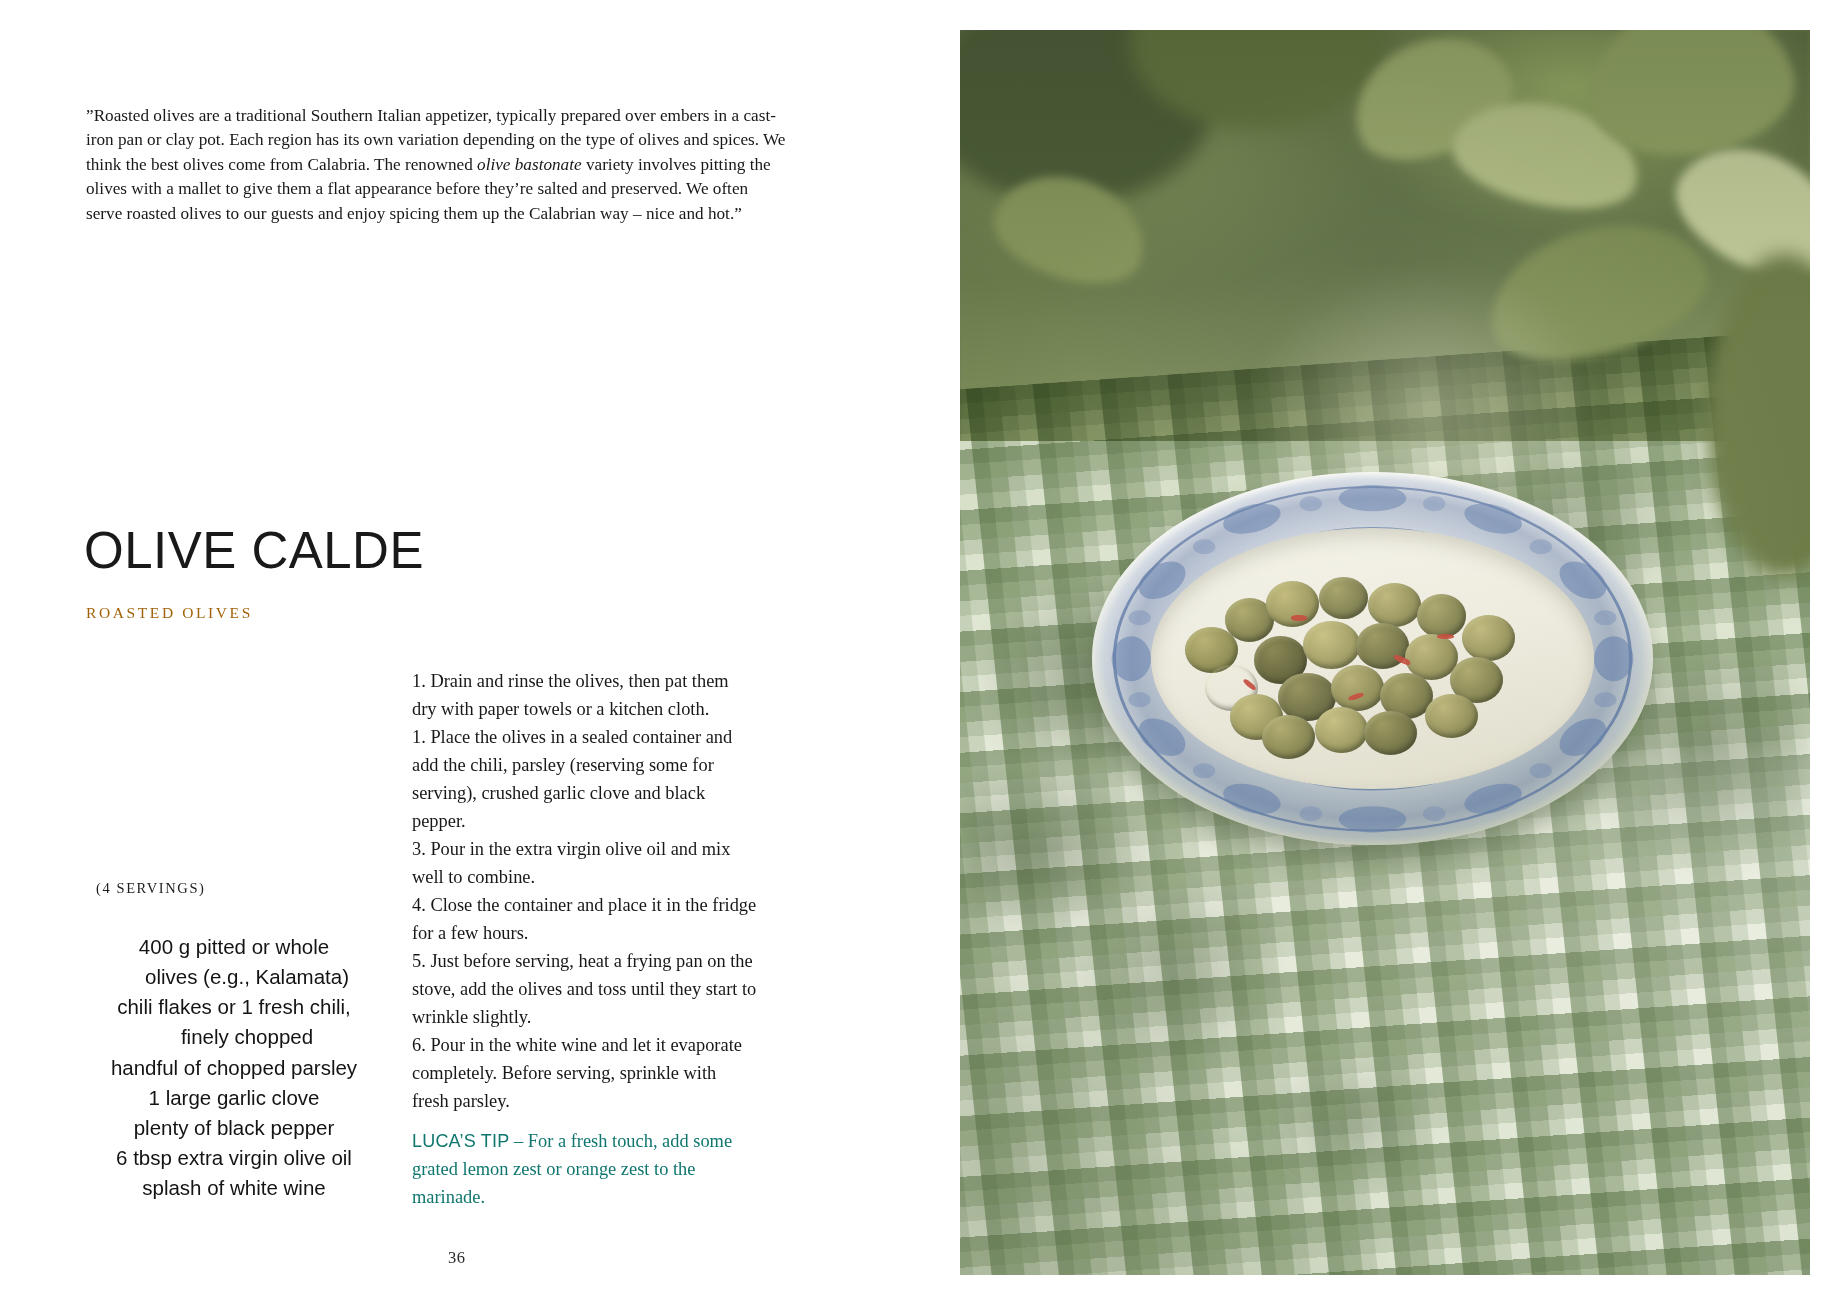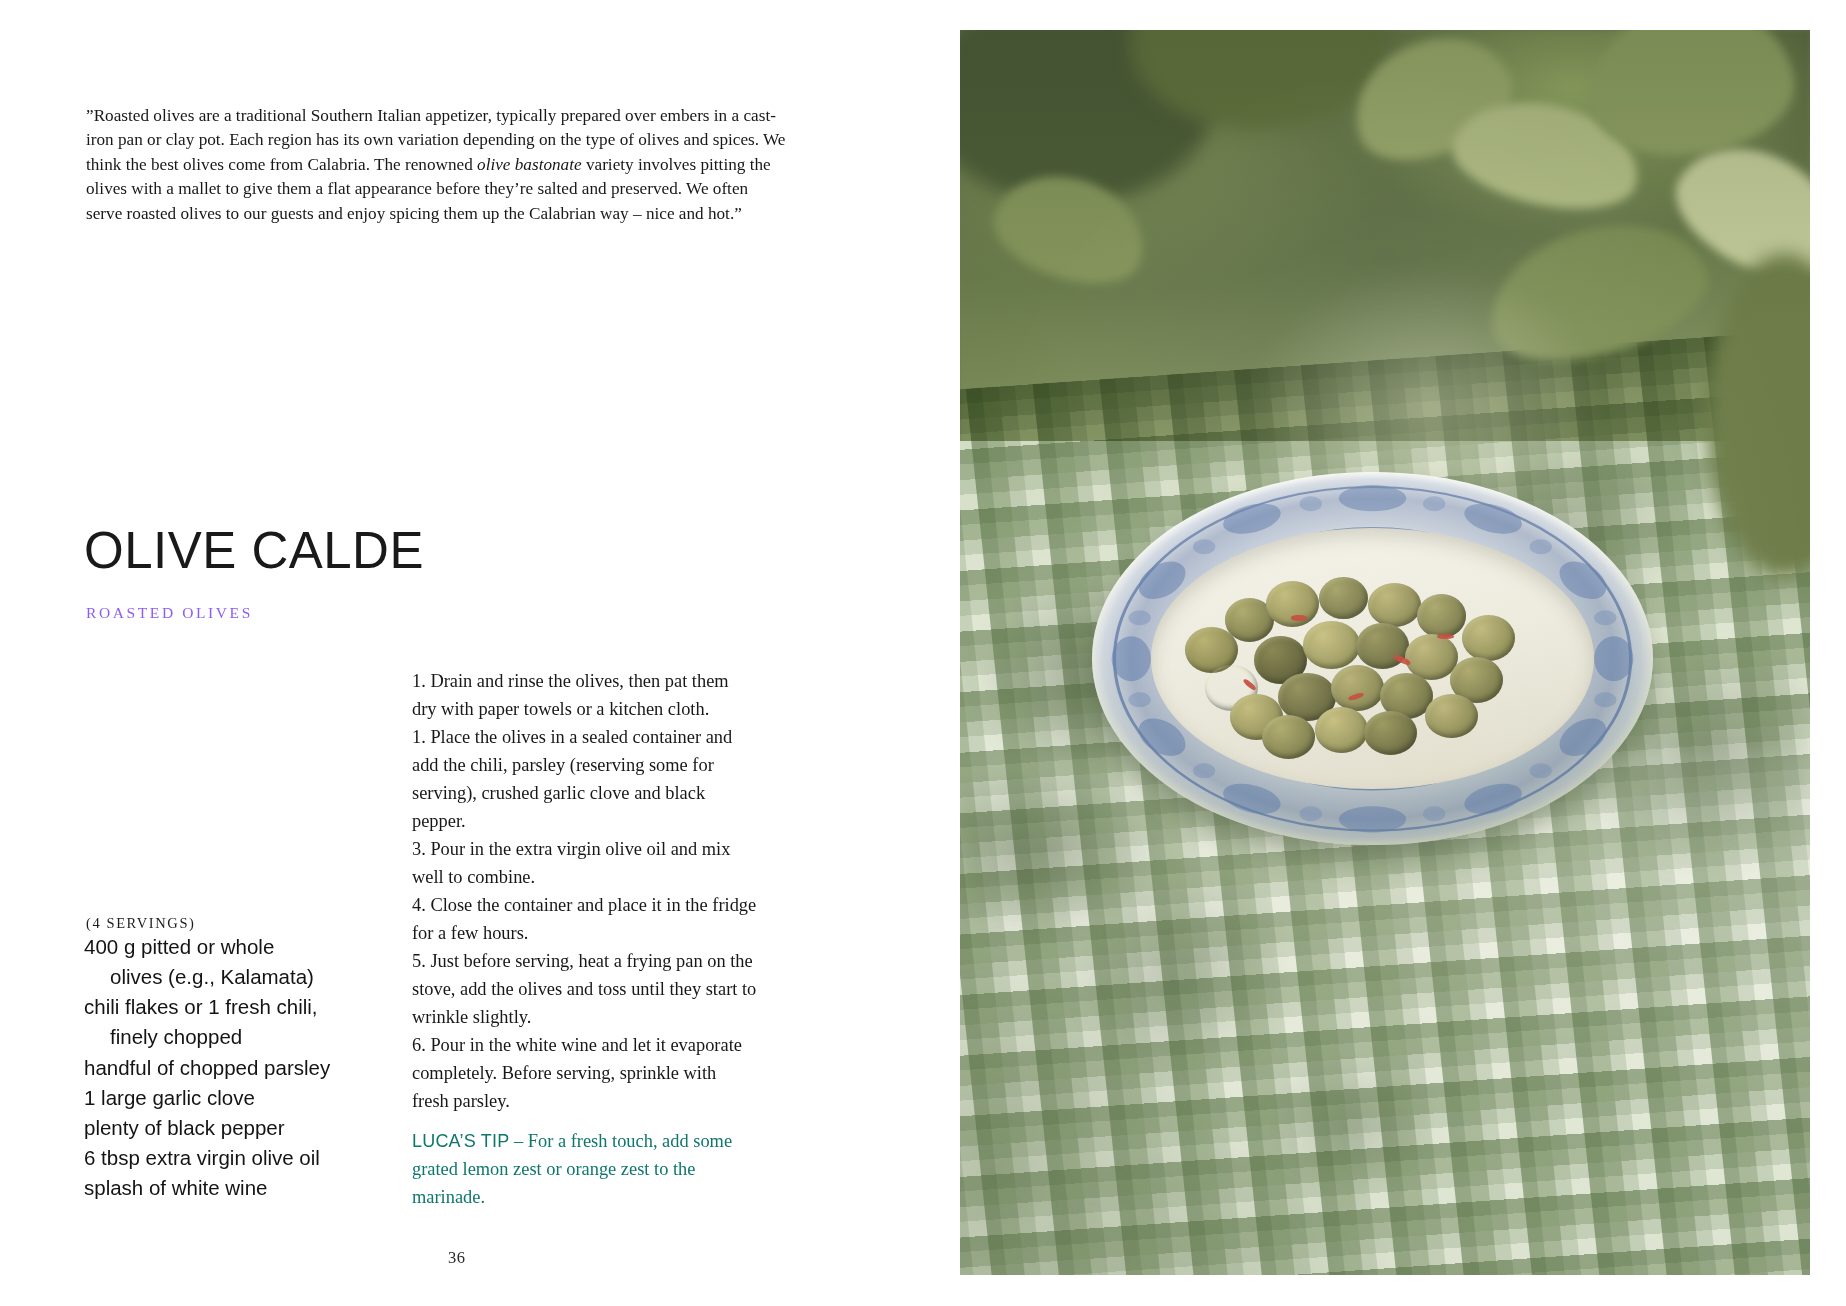--- a/index.html
+++ b/index.html
@@ -58,47 +58,47 @@
     line-height: 1;
   }
 
   .recipe-subtitle {
     position: absolute;
     left: 86px;
     top: 604px;
     font-family: "Liberation Serif", serif;
     font-size: 15.5px;
     letter-spacing: 2.6px;
-    color: #8b5cf6;
+    color: #a16207;
     white-space: nowrap;
   }
 
   
   .servings {
     position: absolute;
-    left: 86px;
+    left: 96px;
     top: 880px;
     font-family: "Liberation Serif", serif;
     font-size: 14.5px;
     letter-spacing: 1.6px;
     color: #1d1d1d;
     white-space: nowrap;
-    margin-top: 35px;
   }
 
   .ingredients {
     position: absolute;
     left: 84px;
     top: 932px;
     width: 300px;
     font-family: "Liberation Sans", sans-serif;
     font-weight: 300;
     font-size: 20.5px;
     line-height: 1.47;
     color: #141414;
+    text-align: center;
   }
   .ingredients .ing-line {
     white-space: pre-wrap;
   }
   .ingredients .ing-cont {
     padding-left: 26px;
   }
 
   
   .method {

